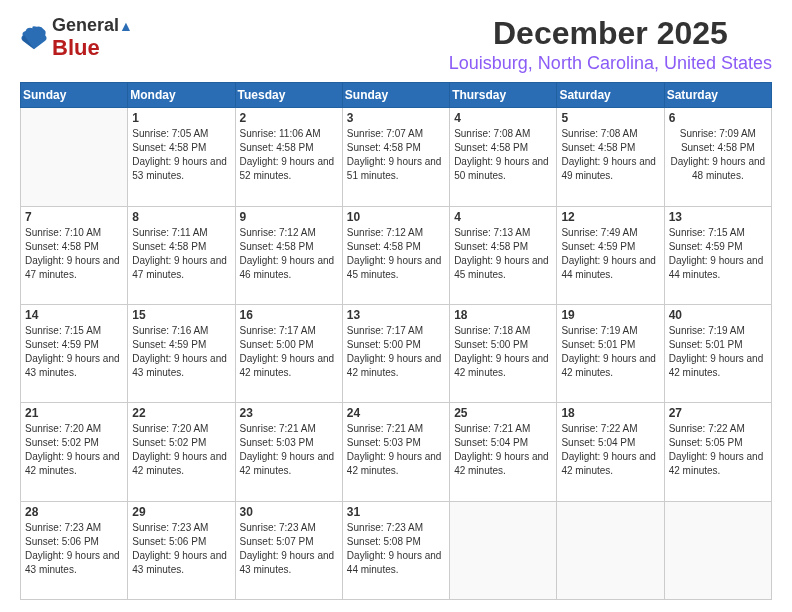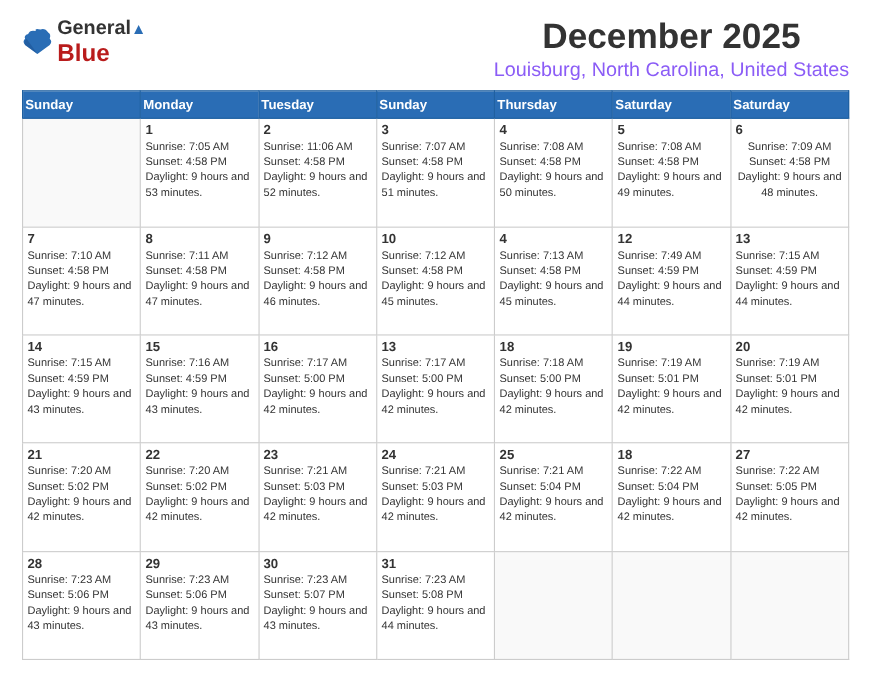--- a/index.html
+++ b/index.html
@@ -242,21 +242,21 @@
 Sunset: 5:00 PM
 Daylight: 9 hours and 42 minutes.</div>
           </td>
           <td>
             <div class="day-num">19</div>
             <div class="day-info" style="white-space: pre-line;">Sunrise: 7:19 AM
 Sunset: 5:01 PM
 Daylight: 9 hours and 42 minutes.</div>
           </td>
           <td>
-            <div class="day-num">20</div>
+            <div class="day-num">40</div>
             <div class="day-info" style="white-space: pre-line;">Sunrise: 7:19 AM
 Sunset: 5:01 PM
 Daylight: 9 hours and 42 minutes.</div>
           </td>
         </tr>
         <tr>
           <td>
             <div class="day-num">21</div>
             <div class="day-info" style="white-space: pre-line;">Sunrise: 7:20 AM
 Sunset: 5:02 PM

